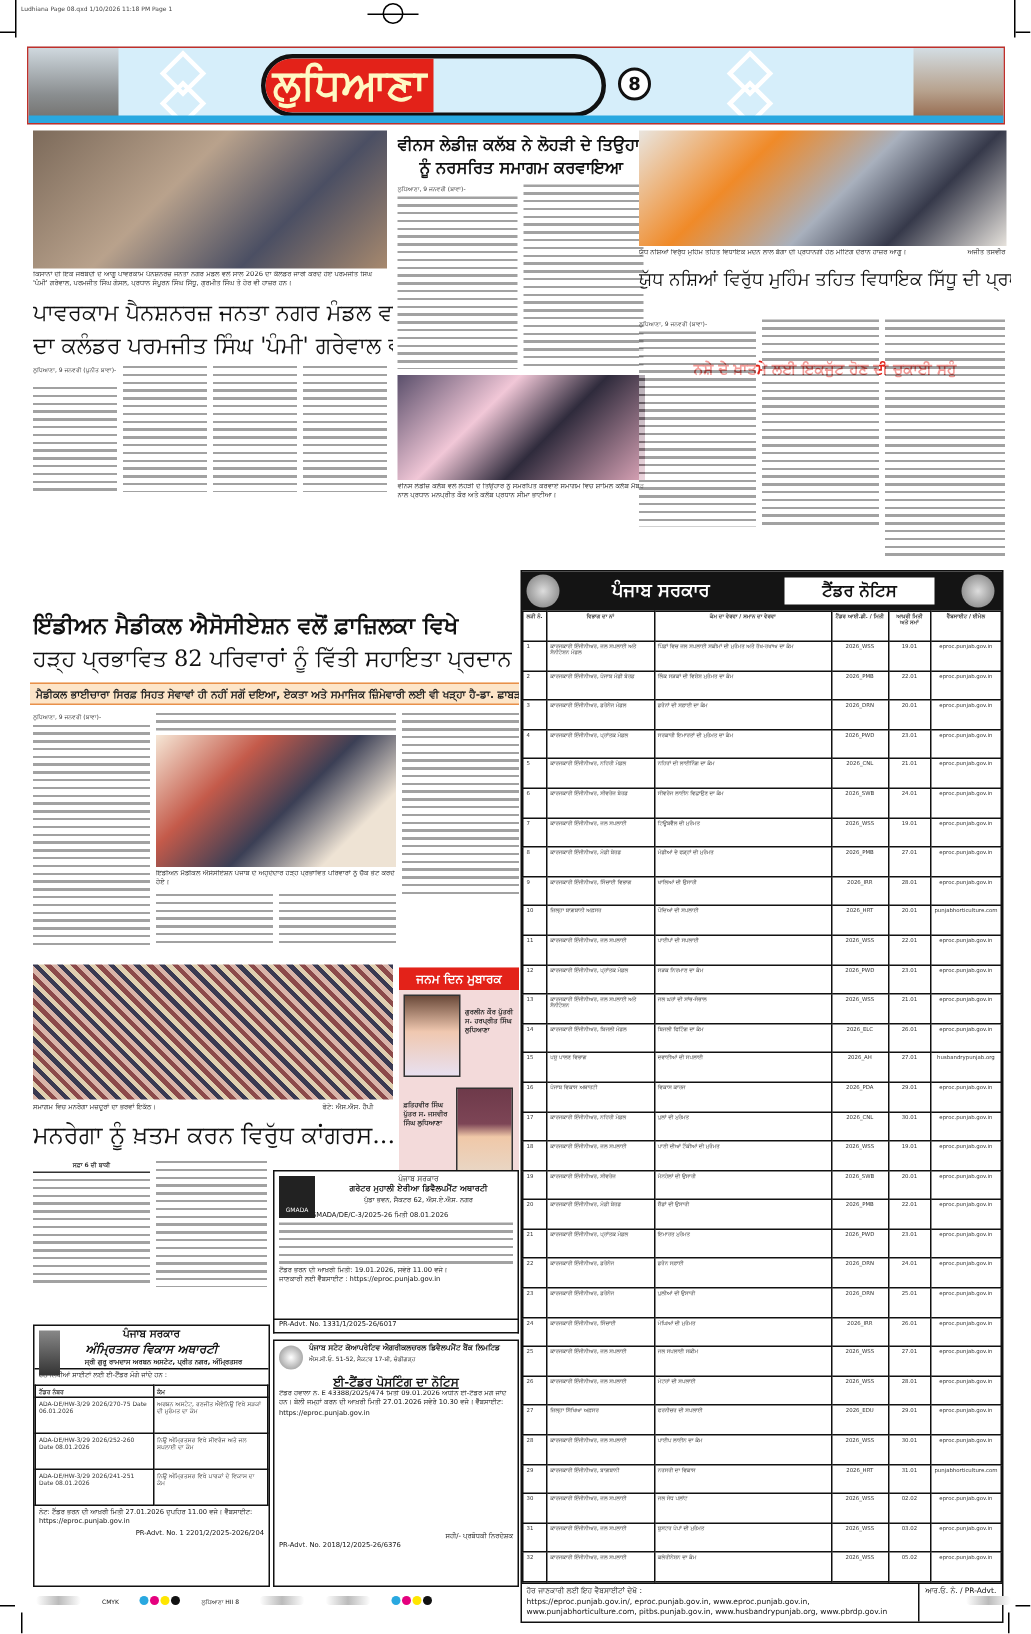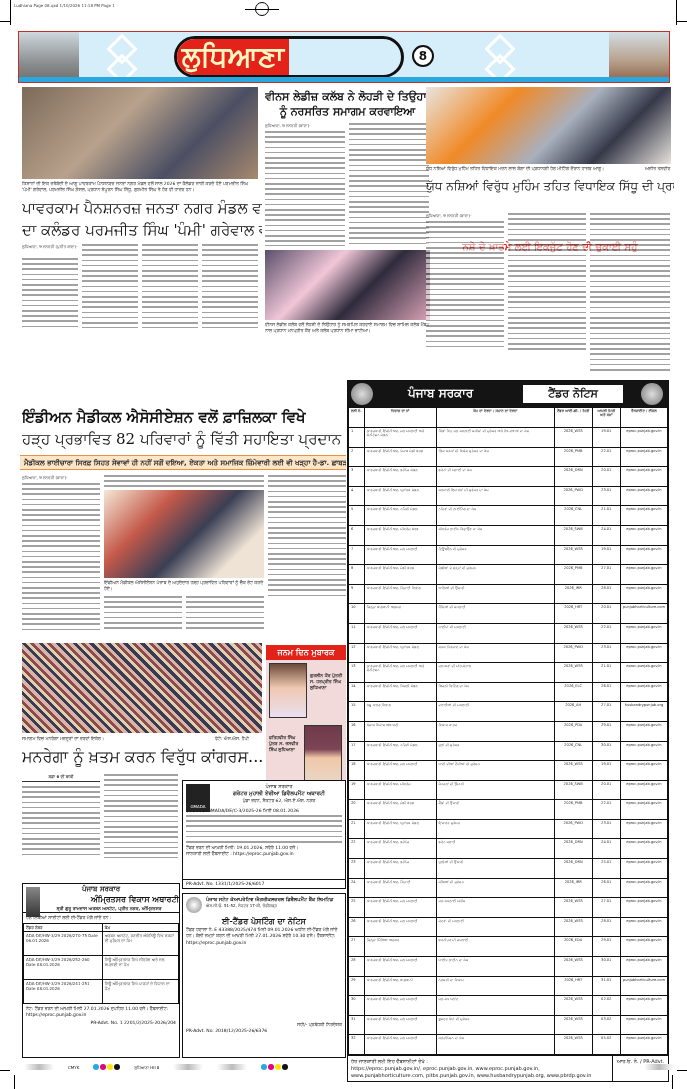--- a/index.html
+++ b/index.html
@@ -141,21 +141,21 @@
   <div style="font-size:4.5px;line-height:6px;margin-top:4px;">ਟੈਂਡਰ ਨੰਬਰ: GMADA/DE/C-3/2025-26 ਮਿਤੀ 08.01.2026</div>
   <div class="lines" style="height:30px;margin-top:1px;"></div>
   <div style="font-size:4.5px;line-height:6px;">ਟੈਂਡਰ ਭਰਨ ਦੀ ਆਖ਼ਰੀ ਮਿਤੀ: 19.01.2026, ਸਵੇਰੇ 11.00 ਵਜੇ।</div>
   <div style="font-size:4.5px;line-height:6px;">ਜਾਣਕਾਰੀ ਲਈ ਵੈੱਬਸਾਈਟ : https://eproc.punjab.gov.in</div>
 </div>
 <div class="abs" style="left:182px;top:880px;width:164px;font-size:4.5px;line-height:8px;border:1px solid #111;border-top:none;padding-left:3px;">PR-Advt. No. 1331/1/2025-26/6017</div>
 
 <div class="abs box" style="left:22px;top:883px;width:158px;height:175px;">
   <div style="position:absolute;left:3px;top:3px;width:14px;height:30px;background:linear-gradient(180deg,#888,#333);"></div>
   <div style="text-align:center;font-size:7px;line-height:10px;font-weight:bold;font-family:'DejaVu Serif',serif;">ਪੰਜਾਬ ਸਰਕਾਰ</div>
-  <div style="text-align:right;font-size:8px;line-height:11px;font-weight:bold;font-family:'DejaVu Serif',serif;">ਅੰਮ੍ਰਿਤਸਰ ਵਿਕਾਸ ਅਥਾਰਟੀ</div>
+  <div style="text-align:center;font-size:8px;line-height:11px;font-weight:bold;font-family:'DejaVu Serif',serif;font-style:italic;">ਅੰਮ੍ਰਿਤਸਰ ਵਿਕਾਸ ਅਥਾਰਟੀ</div>
   <div style="text-align:center;font-size:4.5px;line-height:7px;font-weight:bold;margin-left:16px;">ਸ੍ਰੀ ਗੁਰੂ ਰਾਮਦਾਸ ਅਰਬਨ ਅਸਟੇਟ, ਪ੍ਰੀਤ ਨਗਰ, ਅੰਮ੍ਰਿਤਸਰ</div>
   <div style="font-size:4.5px;line-height:6px;padding:2px 3px;border-top:1px solid #111;">ਹੇਠ ਲਿਖੀਆਂ ਸਾਈਟਾਂ ਲਈ ਈ-ਟੈਂਡਰ ਮੰਗੇ ਜਾਂਦੇ ਹਨ :</div>
   <table class="tt" style="font-size:4px;line-height:5px;">
     <thead>
         <tr>
       <th style="height:8px;text-align:left;">ਟੈਂਡਰ ਨੰਬਰ</th>
       <th style="height:8px;text-align:left;">ਕੰਮ</th>
     </tr>
       </thead>
     <tbody id="ada-rows">
@@ -174,21 +174,21 @@
       </tbody>
   </table>
   <div style="font-size:4.5px;line-height:6px;padding:2px 3px;">ਨੋਟ: ਟੈਂਡਰ ਭਰਨ ਦੀ ਆਖ਼ਰੀ ਮਿਤੀ 27.01.2026 ਦੁਪਹਿਰ 11.00 ਵਜੇ। ਵੈੱਬਸਾਈਟ: https://eproc.punjab.gov.in</div>
   <div style="font-size:4.5px;line-height:6px;padding:0 3px;text-align:right;">PR-Advt. No. 1 2201/2/2025-2026/204</div>
 </div>
 
 <div class="abs box" style="left:182px;top:893px;width:164px;height:165px;padding:2px 3px;">
   <div style="position:absolute;left:3px;top:3px;width:16px;height:16px;border-radius:50%;background:radial-gradient(#fff,#888);"></div>
   <div style="margin-left:20px;font-size:5px;line-height:7px;font-weight:bold;">ਪੰਜਾਬ ਸਟੇਟ ਕੋਆਪਰੇਟਿਵ ਐਗਰੀਕਲਚਰਲ ਡਿਵੈਲਪਮੈਂਟ ਬੈਂਕ ਲਿਮਟਿਡ</div>
   <div style="margin-left:20px;font-size:4px;line-height:6px;">ਐਸ.ਸੀ.ਓ. 51-52, ਸੈਕਟਰ 17-ਬੀ, ਚੰਡੀਗੜ੍ਹ</div>
-  <div style="text-align:center;font-size:8px;line-height:12px;font-weight:bold;font-family:'DejaVu Serif',serif;margin-top:6px;">ਈ-ਟੈਂਡਰ ਪੋਸਟਿੰਗ ਦਾ ਨੋਟਿਸ</div>
+  <div style="text-align:center;font-size:8px;line-height:12px;font-weight:bold;text-decoration:underline;font-family:'DejaVu Serif',serif;margin-top:6px;">ਈ-ਟੈਂਡਰ ਪੋਸਟਿੰਗ ਦਾ ਨੋਟਿਸ</div>
   <div style="font-size:4.5px;line-height:6.3px;height:95px;overflow:hidden;">ਟੈਂਡਰ ਹਵਾਲਾ ਨੰ. E 43388/2025/474 ਮਿਤੀ 09.01.2026 ਅਧੀਨ ਈ-ਟੈਂਡਰ ਮੰਗੇ ਜਾਂਦੇ ਹਨ। ਬੋਲੀ ਜਮ੍ਹਾਂ ਕਰਨ ਦੀ ਆਖ਼ਰੀ ਮਿਤੀ 27.01.2026 ਸਵੇਰੇ 10.30 ਵਜੇ। ਵੈੱਬਸਾਈਟ: https://eproc.punjab.gov.in</div>
   <div style="font-size:4.5px;line-height:6px;text-align:right;">ਸਹੀ/- ਪ੍ਰਬੰਧਕੀ ਨਿਰਦੇਸ਼ਕ</div>
   <div style="font-size:4.5px;line-height:6px;">PR-Advt. No. 2018/12/2025-26/6376</div>
 </div>
 
 <div class="abs tender">
   <div class="tender-head">
     <div class="emblem" style="left:3px;"></div>
     <div class="tender-title">ਪੰਜਾਬ ਸਰਕਾਰ</div>
     <div class="tender-notice">ਟੈਂਡਰ ਨੋਟਿਸ</div>

